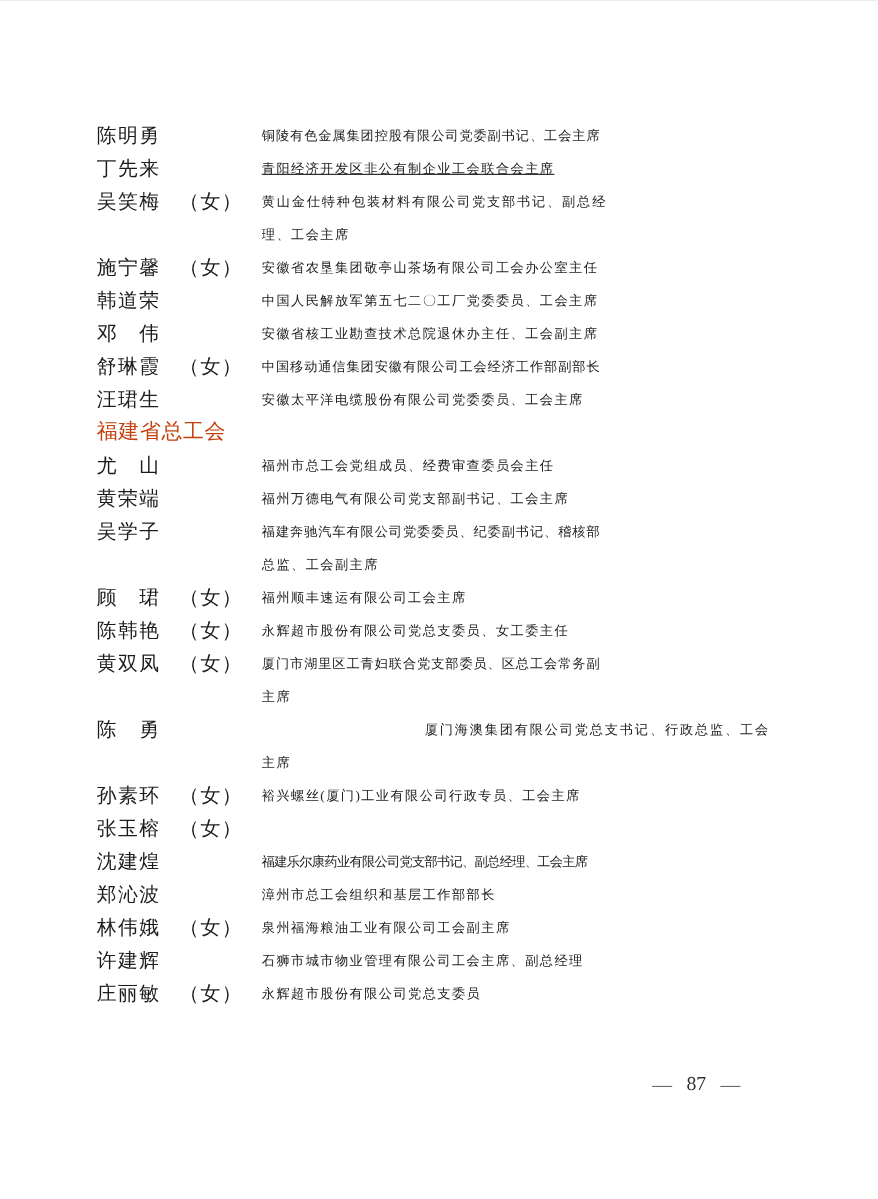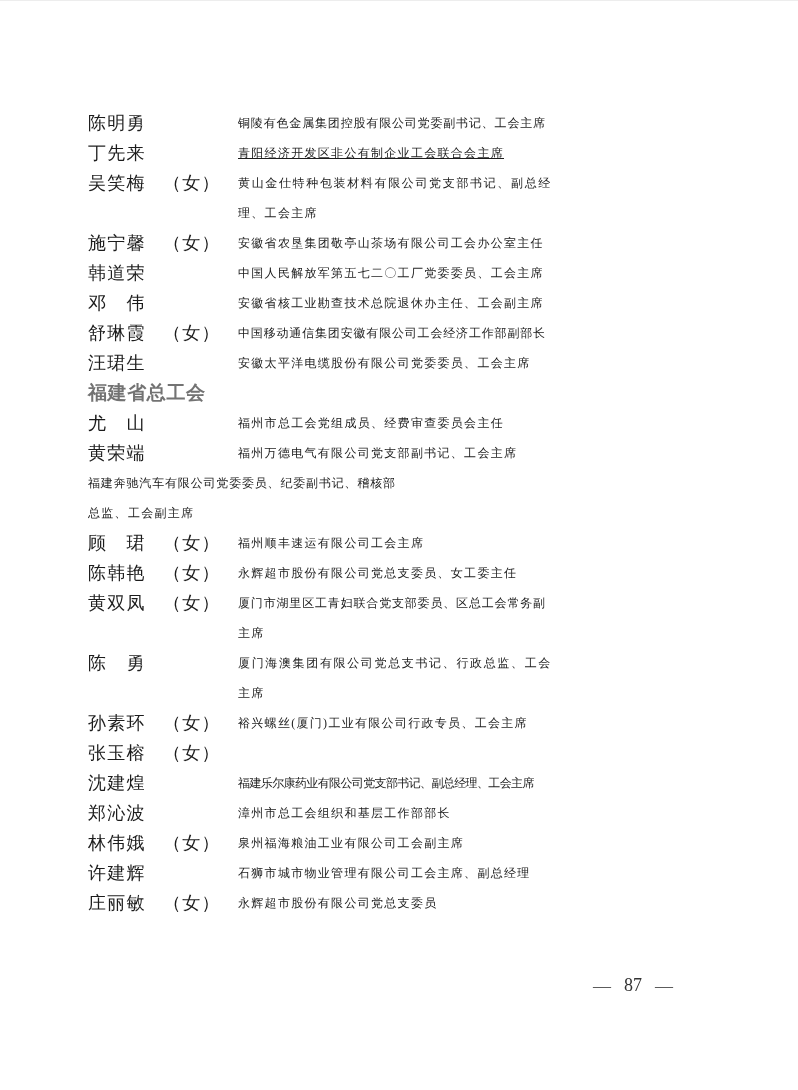--- a/index.html
+++ b/index.html
@@ -39,24 +39,24 @@
   .desc-cell { width: 462px; font-size: 12px; }
   .desc-line {
     height: 30px;
     line-height: 30px;
     white-space: nowrap;
   }
   .section-header {
     height: 30px;
     line-height: 30px;
     font-family: "Liberation Sans", "DejaVu Sans", sans-serif;
-    font-weight: bold;
+    font-weight: normal;
     font-size: 19px;
     letter-spacing: 0.6px;
-    color: #737373;
+    color: #c2410c;
   }
   .footer {
     position: absolute;
     top: 974px;
     left: 0;
     width: 100%;
     height: 30px;
   }
   .pagenum {
     position: absolute;
@@ -131,20 +131,21 @@
           <div class="desc-line" style="letter-spacing: 1.3px;">福州市总工会党组成员、经费审查委员会主任</div>
         </div>
       </div>
       <div class="row">
         <div class="name-cell"><span class="name">黄荣端</span></div>
         <div class="desc-cell">
           <div class="desc-line" style="letter-spacing: 1.3px;">福州万德电气有限公司党支部副书记、工会主席</div>
         </div>
       </div>
       <div class="row">
+        <div class="name-cell"><span class="name">吴学子</span></div>
         <div class="desc-cell">
           <div class="desc-line" style="letter-spacing: 0.83px;">福建奔驰汽车有限公司党委委员、纪委副书记、稽核部</div>
           <div class="desc-line" style="letter-spacing: 1.3px;">总监、工会副主席</div>
         </div>
       </div>
       <div class="row">
         <div class="name-cell"><span class="name">顾　珺</span><span class="gender">（女）</span></div>
         <div class="desc-cell">
           <div class="desc-line" style="letter-spacing: 1.3px;">福州顺丰速运有限公司工会主席</div>
         </div>
@@ -158,21 +159,21 @@
       <div class="row">
         <div class="name-cell"><span class="name">黄双凤</span><span class="gender">（女）</span></div>
         <div class="desc-cell">
           <div class="desc-line" style="letter-spacing: 0.83px;">厦门市湖里区工青妇联合党支部委员、区总工会常务副</div>
           <div class="desc-line" style="letter-spacing: 1.3px;">主席</div>
         </div>
       </div>
       <div class="row">
         <div class="name-cell"><span class="name">陈　勇</span></div>
         <div class="desc-cell">
-          <div class="desc-line" style="letter-spacing: 1.65px;">厦门海澳集团有限公司党总支书记、行政总监、工会</div>
+          <div class="desc-line" style="letter-spacing: 1.65px; text-align: right;">厦门海澳集团有限公司党总支书记、行政总监、工会</div>
           <div class="desc-line" style="letter-spacing: 1.3px;">主席</div>
         </div>
       </div>
       <div class="row">
         <div class="name-cell"><span class="name">孙素环</span><span class="gender">（女）</span></div>
         <div class="desc-cell">
           <div class="desc-line" style="letter-spacing: 1.3px;">裕兴螺丝(厦门)工业有限公司行政专员、工会主席</div>
         </div>
       </div>
       <div class="row">

